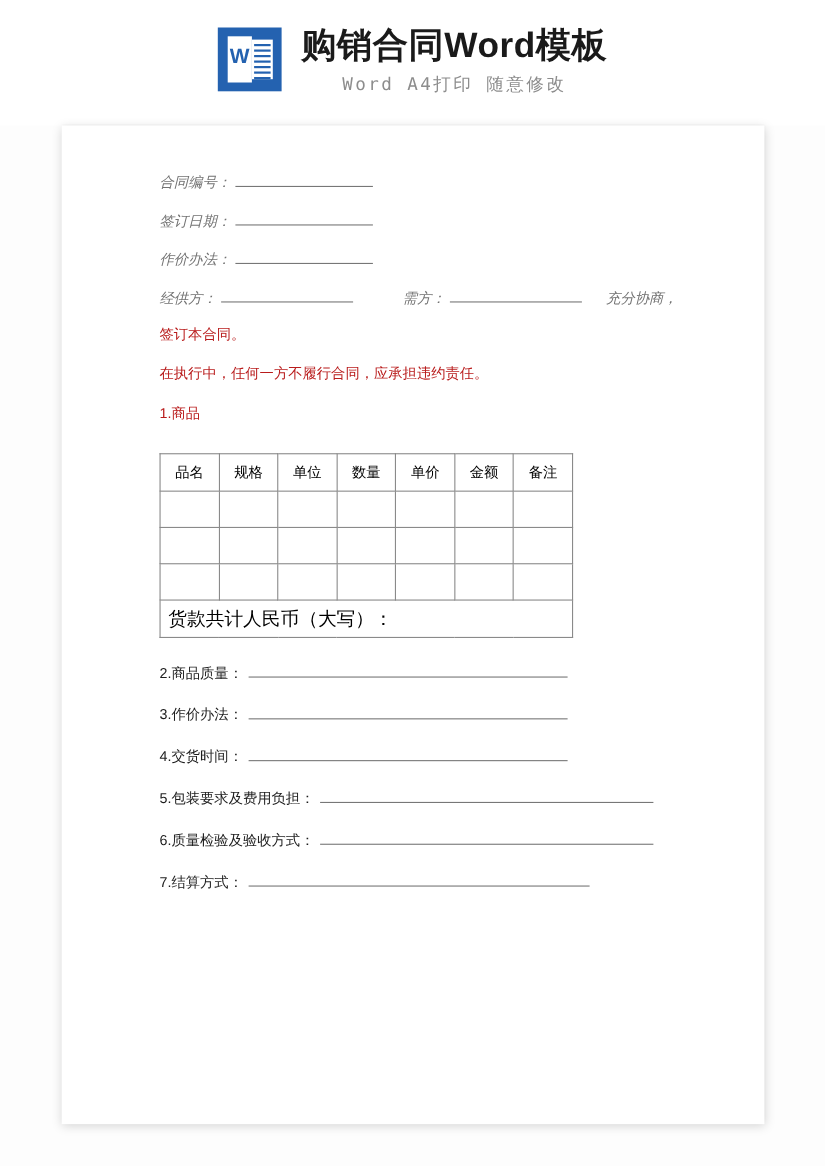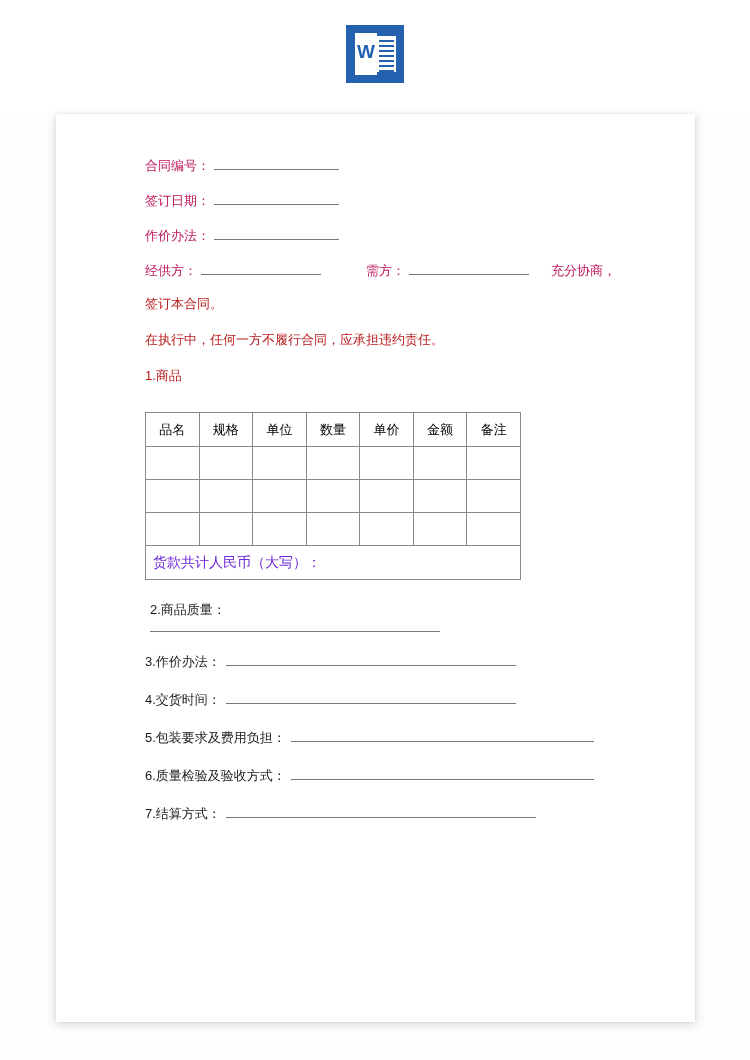--- a/index.html
+++ b/index.html
@@ -128,21 +128,22 @@
     font-weight: bold;
     color: #000000;
     letter-spacing: 1px;
   }
 
   .field-line {
     display: flex;
     align-items: baseline;
     font-size: 13px;
     line-height: 16px;
-    color: #be185d;
+    color: #737373;
+    font-style: italic;
   }
   .field-label { white-space: nowrap; }
   .blank {
     border-bottom: 1px solid #777777;
     height: 13px;
     margin-left: 4px;
     flex: 0 0 auto;
   }
   .blank.w125 { width: 125px; }
   .blank.w120 { width: 120px; }
@@ -178,40 +179,40 @@
   }
   #goods-table th {
     text-align: center;
     font-size: 13px;
     color: #000000;
   }
   #goods-table td.empty-cell { height: 32px; }
   #goods-table td.total-cell {
     text-align: left;
     padding-left: 7px;
-    font-size: 14px;
-    color: #6d28d9;
+    font-size: 17px;
+    color: #000000;
     height: 33px;
   }
 
   
   .num-item {
     display: flex;
     align-items: baseline;
     font-size: 13px;
     line-height: 16px;
     color: #1d1d1d;
   }
   .num-item .rule {
     border-bottom: 1px solid #777777;
     height: 13px;
     margin-left: 5px;
     flex: 0 0 auto;
   }
-  #item2 { margin-top: 22px; flex-direction: column; }
+  #item2 { margin-top: 22px; }
   #item3, #item4, #item5, #item6, #item7 { margin-top: 20px; }
   #item2 .rule { width: 290px; }
   #item3 .rule { width: 290px; }
   #item4 .rule { width: 290px; }
   #item5 .rule { width: 303px; }
   #item6 .rule { width: 303px; }
   #item7 .rule { width: 310px; }
 </style>
 </head>
 <body>
@@ -227,20 +228,24 @@
         <i></i>
           <i></i>
           <i></i>
           <i></i>
           <i></i>
           <i></i>
           <i></i>
       </div>
     </div>
 
+    <div id="promo-text">
+      <div id="promo-title">购销合同Word模板</div>
+      <div id="promo-subtitle">Word A4打印 随意修改</div>
+    </div>
 
   </div>
 </div>
 
 <div id="paper">
   <div id="doc-body">
 
 
     <div class="field-line" id="row-contract-no">
       <span class="field-label">合同编号：</span>

